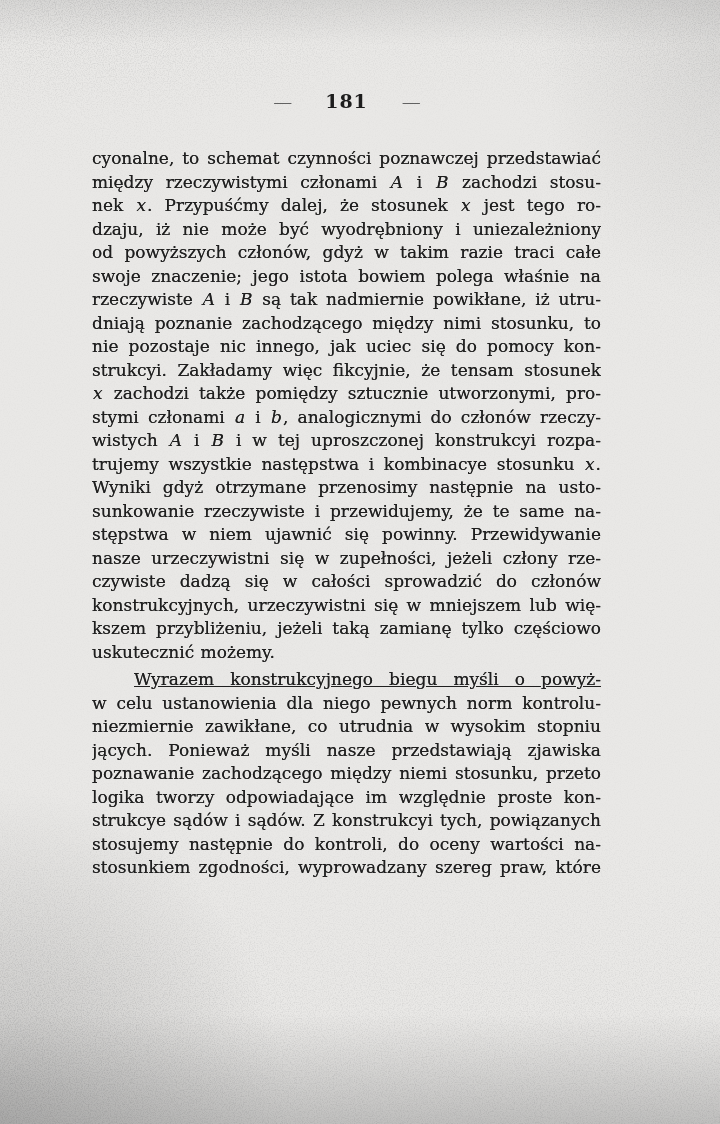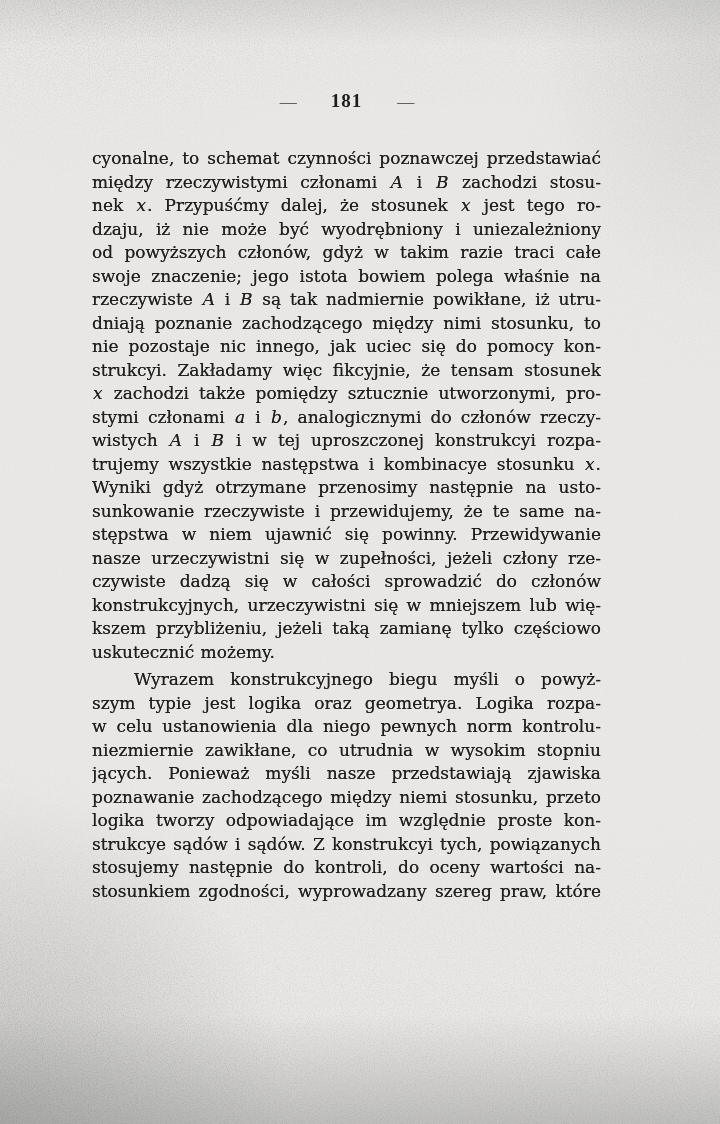--- a/index.html
+++ b/index.html
@@ -43,37 +43,37 @@
       radial-gradient(ellipse 40% 30% at 0% 100%, rgba(110,110,110,.32) 0%, rgba(110,110,110,0) 100%),
       radial-gradient(ellipse 25% 22% at 100% 5%, rgba(140,140,140,.16) 0%, rgba(140,140,140,0) 100%);
   }
   
   .header {
     position: absolute; top: 90px; left: 88px; width: 517px;
     display: flex; justify-content: center; align-items: center; gap: 34px;
     color: #2a2a2a; font-size: 19px;
   }
   .header .dash { color: #5d5d5d; transform: scaleY(.8); letter-spacing: -1px; }
-  .header .num  { color: #1d1d1d; font-weight: bold; letter-spacing: 1px; font-family: Liberation Serif, serif; }
+  .header .num  { color: #1d1d1d; font-weight: bold; letter-spacing: 1px; }
   .text-block {
     position: absolute; top: 143px; left: 88px; width: 517px;
     color: #1f1f1f;
     font-size: 17px;
   }
   .para { margin: 4px; }
   .line {
     height: 23.5px; line-height: 23.5px;
     overflow: hidden;
     text-align: justify;
     text-align-last: justify;
     word-spacing: 1px;
     text-shadow: 0 0 .4px rgba(20,20,20,.8);
   }
   .line.end { text-align-last: left; }
-  .line.indent { padding-left: 42px; }
+  .line.indent { padding-left: 42px; text-decoration: underline; }
   .line i { font-style: italic; padding: 0 1px; }
 </style>
 </head>
 <body>
 
 <div class="page">
 
   <div class="noise noise-base" aria-hidden="true">
     <svg xmlns="http://www.w3.org/2000/svg" width="720" height="1124">
       <filter id="grain">
@@ -136,21 +136,20 @@
         <div class="line">sunkowanie rzeczywiste i przewidujemy, że te same na-</div>
         <div class="line">stępstwa w niem ujawnić się powinny. Przewidywanie</div>
         <div class="line">nasze urzeczywistni się w zupełności, jeżeli człony rze-</div>
         <div class="line">czywiste dadzą się w całości sprowadzić do członów</div>
         <div class="line">konstrukcyjnych, urzeczywistni się w mniejszem lub wię-</div>
         <div class="line">kszem przybliżeniu, jeżeli taką zamianę tylko częściowo</div>
         <div class="line end">uskutecznić możemy.</div>
       </div>
       <div class="para">
         <div class="line indent">Wyrazem konstrukcyjnego biegu myśli o powyż-</div>
-        <div class="line">szym typie jest logika oraz geometrya. Logika rozpa-</div>
         <div class="line">w celu ustanowienia dla niego pewnych norm kontrolu-</div>
         <div class="line">niezmiernie zawikłane, co utrudnia w wysokim stopniu</div>
         <div class="line">jących. Ponieważ myśli nasze przedstawiają zjawiska</div>
         <div class="line">poznawanie zachodzącego między niemi stosunku, przeto</div>
         <div class="line">logika tworzy odpowiadające im względnie proste kon-</div>
         <div class="line">strukcye sądów i sądów. Z konstrukcyi tych, powiązanych</div>
         <div class="line">stosujemy następnie do kontroli, do oceny wartości na-</div>
         <div class="line">stosunkiem zgodności, wyprowadzany szereg praw, które</div>
       </div>
     </div>

